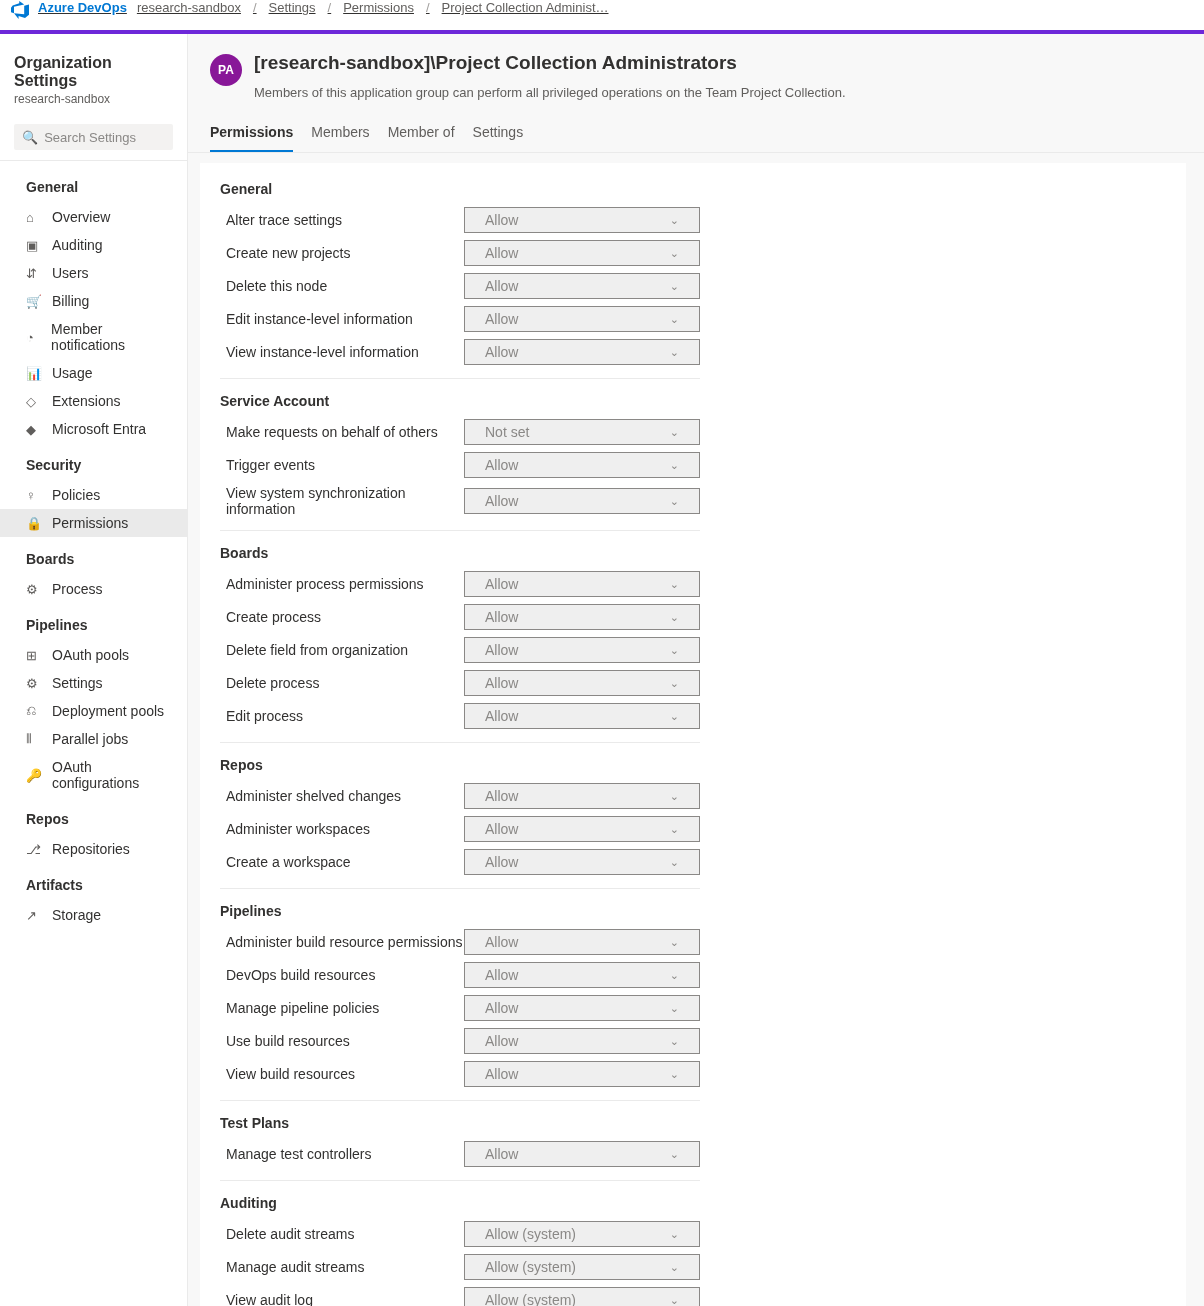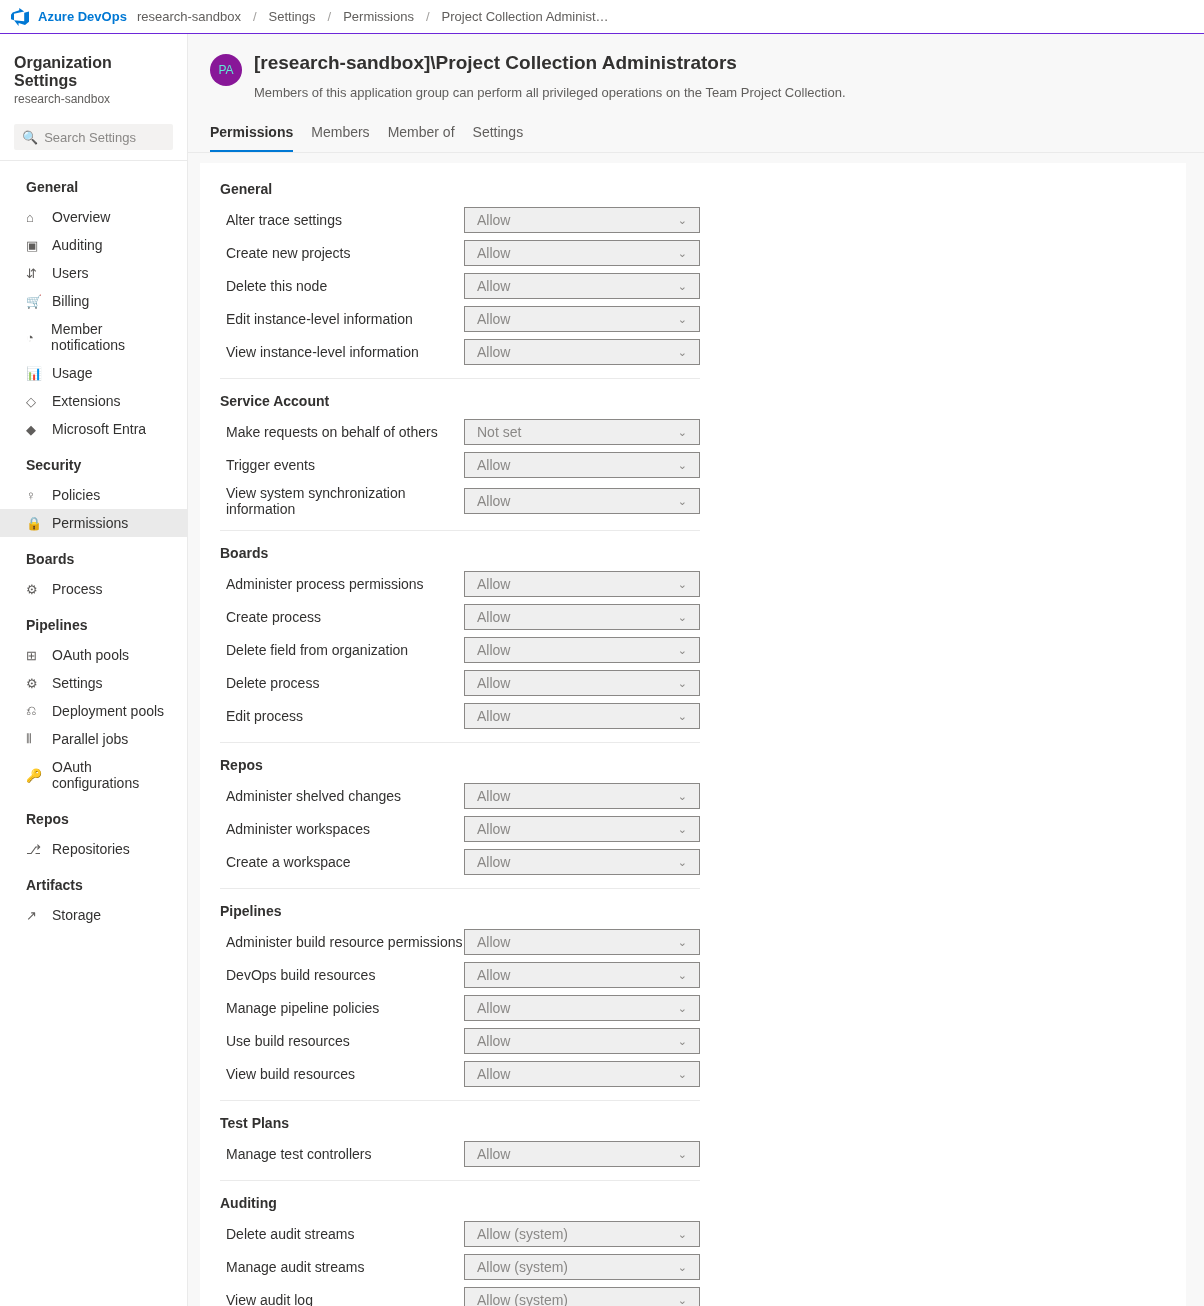--- a/index.html
+++ b/index.html
@@ -5,25 +5,26 @@
   * { box-sizing: border-box; margin: 0; padding: 0; }
   body {
     font-family: "Segoe UI", -apple-system, BlinkMacSystemFont, sans-serif;
     font-size: 14px;
     color: #323130;
     background: #fff;
     width: 1204px;
   }
   .topbar {
     height: 34px;
-    border-bottom: 1px solid #6d28d9;
-    display: flex;
-    align-items: center;
+    border-bottom: 4px solid #6d28d9;
+    display: flex;
+    align-items: flex-start;
     padding: 0 10px;
     font-size: 13px;
+    text-decoration: underline;
   }
   .topbar .logo {
     width: 20px; height: 20px; margin-right: 8px;
     display: inline-flex; align-items: center; justify-content: center;
   }
   .topbar a.brand { color: #0078d4; font-weight: 600; text-decoration: none; margin-right: 6px;}
   .topbar .crumb { color: #605e5c; margin: 0 4px; }
   .topbar .sep { color: #a19f9d; margin: 0 8px; }
   .main {
     display: flex;
@@ -79,23 +80,23 @@
     background: #f8f8f8;
   }
   .content-header {
     padding: 18px 22px 0 22px;
     border-bottom: 1px solid #eaeaea;
     background: #f8f8f8;
   }
   .group-title-row { display: flex; align-items: flex-start; gap: 12px; }
   .avatar {
     width: 32px; height: 32px; border-radius: 50%;
-    background: #881798; color: #5eead4;
+    background: #881798; color: #ffffff;
     display: flex; align-items: center; justify-content: center;
-    font-size: 12px; font-weight: 400; flex-shrink: 0;
+    font-size: 12px; font-weight: 700; flex-shrink: 0;
     margin-top: 2px;
   }
   .group-title h2 { font-size: 19px; font-weight: 600; }
   .group-title .desc { font-size: 13px; color: #605e5c; margin-top: 11px;}
   .tabs {
     display: flex;
     gap: 18px;
     margin-top: 16px;
   }
   .tab {
@@ -138,21 +139,21 @@
     color: #323130;
   }
   .perm-select {
     width: 236px;
     height: 26px;
     background: #efefef;
     border: 1px solid #8a8886;
     display: flex;
     align-items: center;
     justify-content: space-between;
-    padding: 0 12px;
+    padding: 0 20px;
     font-size: 14px;
     color: #8a8886;
     cursor: default;
   }
   .perm-select .chev {
     font-size: 11px;
     color: #8a8886;
   }
 </style>
 </head>

